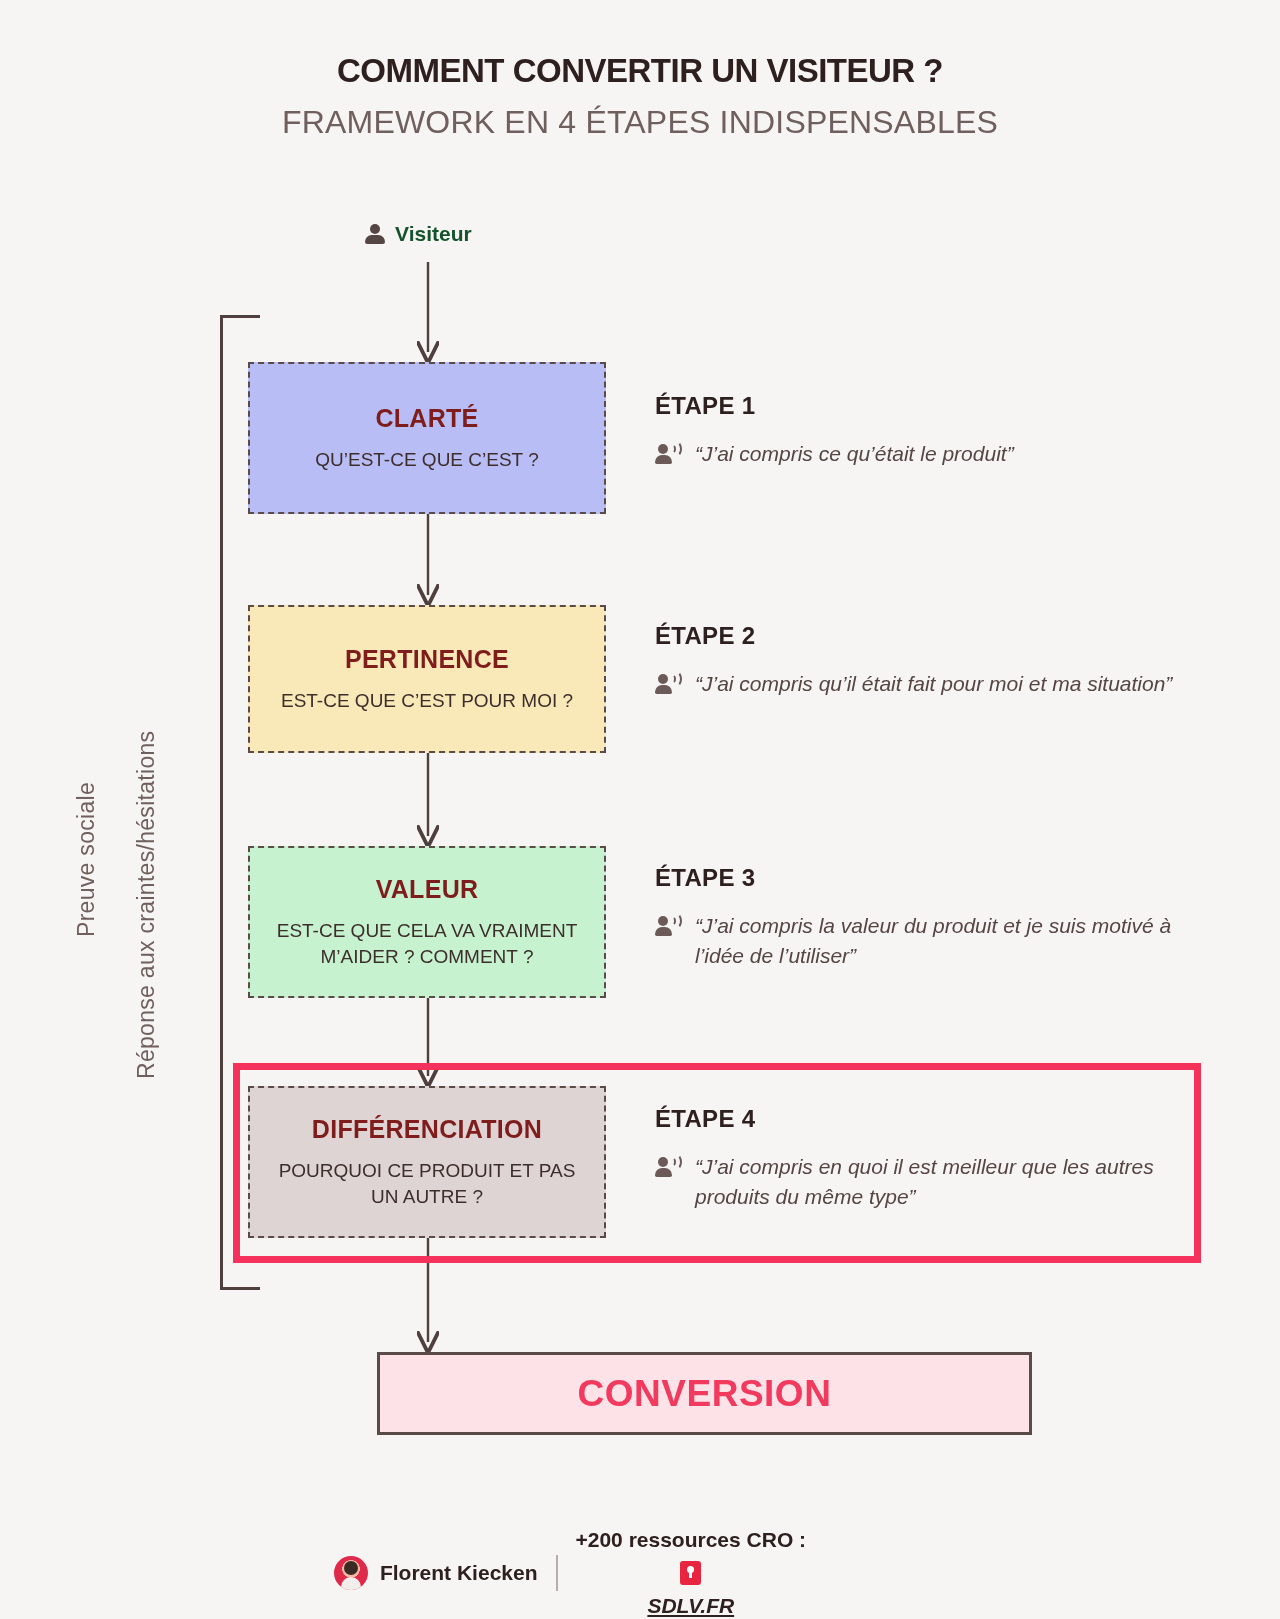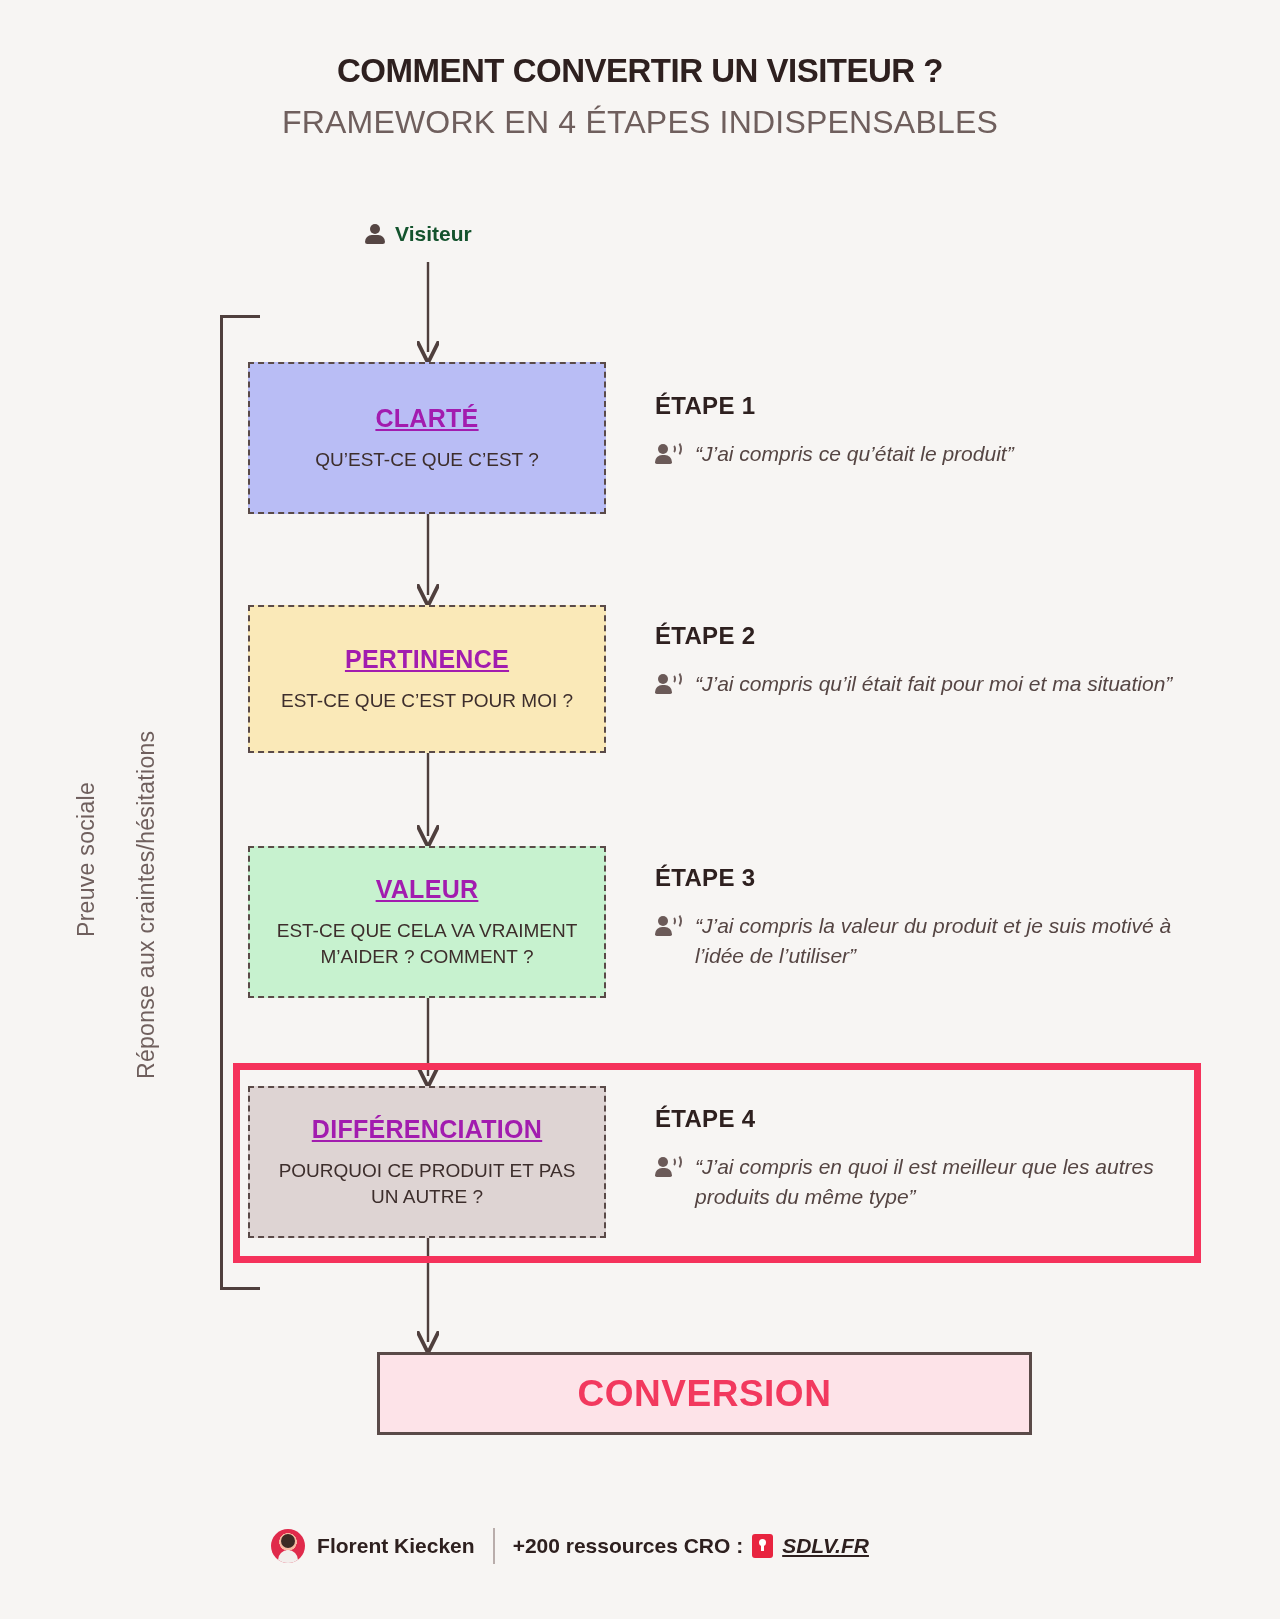--- a/index.html
+++ b/index.html
@@ -79,23 +79,22 @@
     left: 248px;
     width: 358px;
     border: 2px dashed #5a4a48;
     display: flex; flex-direction: column;
     align-items: center; justify-content: center;
     text-align: center;
     padding: 10px 18px;
   }
   .step-box .box-title {
     font-size: 25px; font-weight: bold;
-    color: #a21caf; letter-spacing: 0.3px;
+    color: #7f1d1d; letter-spacing: 0.3px;
     margin-bottom: 14px;
-    text-decoration: underline;
   }
   .step-box .box-sub {
     font-size: 19px; color: #3d2e2c; line-height: 1.35;
   }
   #box1 { top: 362px; height: 152px; background: #b9bdf5; }
   #box2 { top: 605px; height: 148px; background: #fae9b8; }
   #box3 { top: 846px; height: 152px; background: #c7f2cf; }
   #box4 { top: 1086px; height: 152px; background: #ded4d3; }
 
   
@@ -171,21 +170,21 @@
   .avatar::after {
     content: ""; position: absolute; left: 7px; bottom: 0;
     width: 20px; height: 13px; background: #f2eeec; border-radius: 10px 10px 0 0;
   }
   .avatar::before {
     content: ""; position: absolute; left: 10px; top: 5px;
     width: 14px; height: 14px; border-radius: 50%; background: #3c2a24; z-index: 2;
   }
   .footer-name { font-size: 21px; font-weight: bold; color: #2e201f; }
   .footer-sep { width: 2px; height: 36px; background: #b9adab; }
-  .footer-res { font-size: 21px; font-weight: bold; color: #2e201f; display: flex; align-items: center; gap: 9px; }
+  .footer-res { font-size: 21px; font-weight: bold; color: #2e201f; display: flex; align-items: center; gap: 9px; flex-direction: column; }
   .badge-icon {
     width: 21px; height: 24px; background: #e8243f; border-radius: 3px;
     position: relative; display: inline-block;
   }
   .badge-icon::before {
     content: ""; position: absolute; left: 7px; top: 5px;
     width: 7px; height: 7px; border-radius: 50%; background: #fff;
   }
   .badge-icon::after {
     content: ""; position: absolute; left: 9px; top: 10px;

